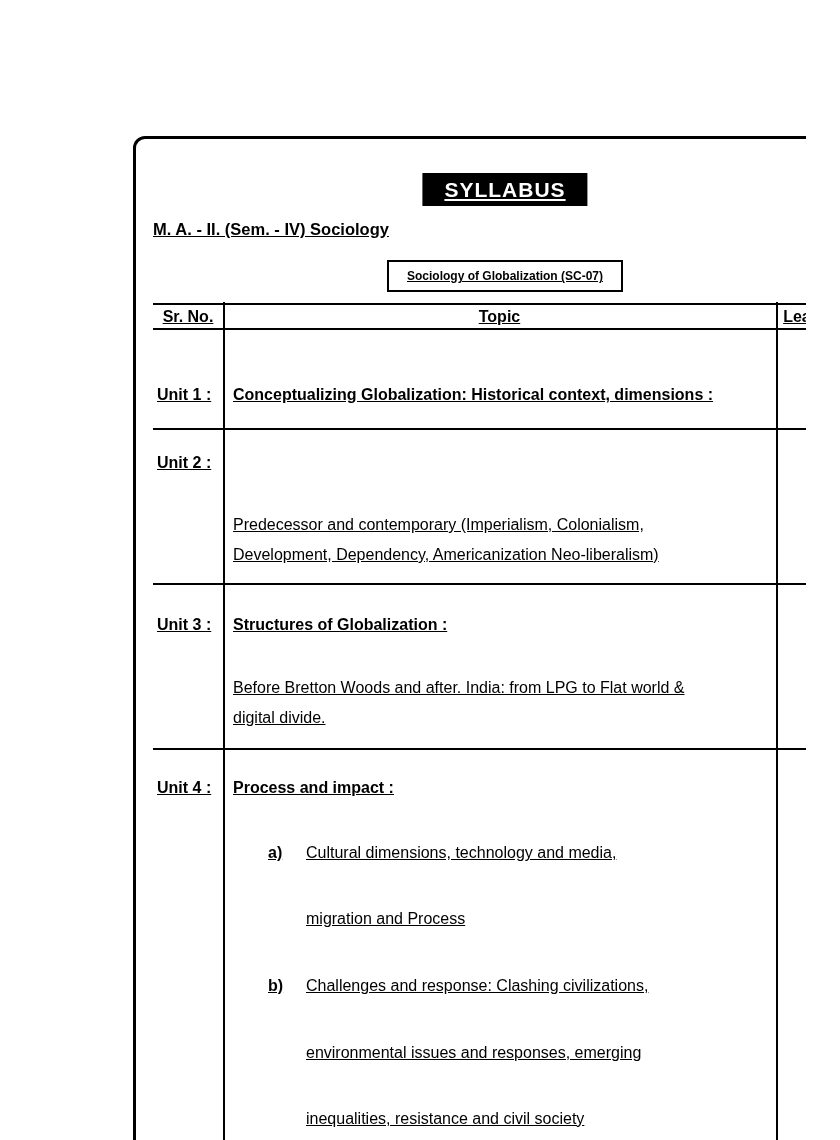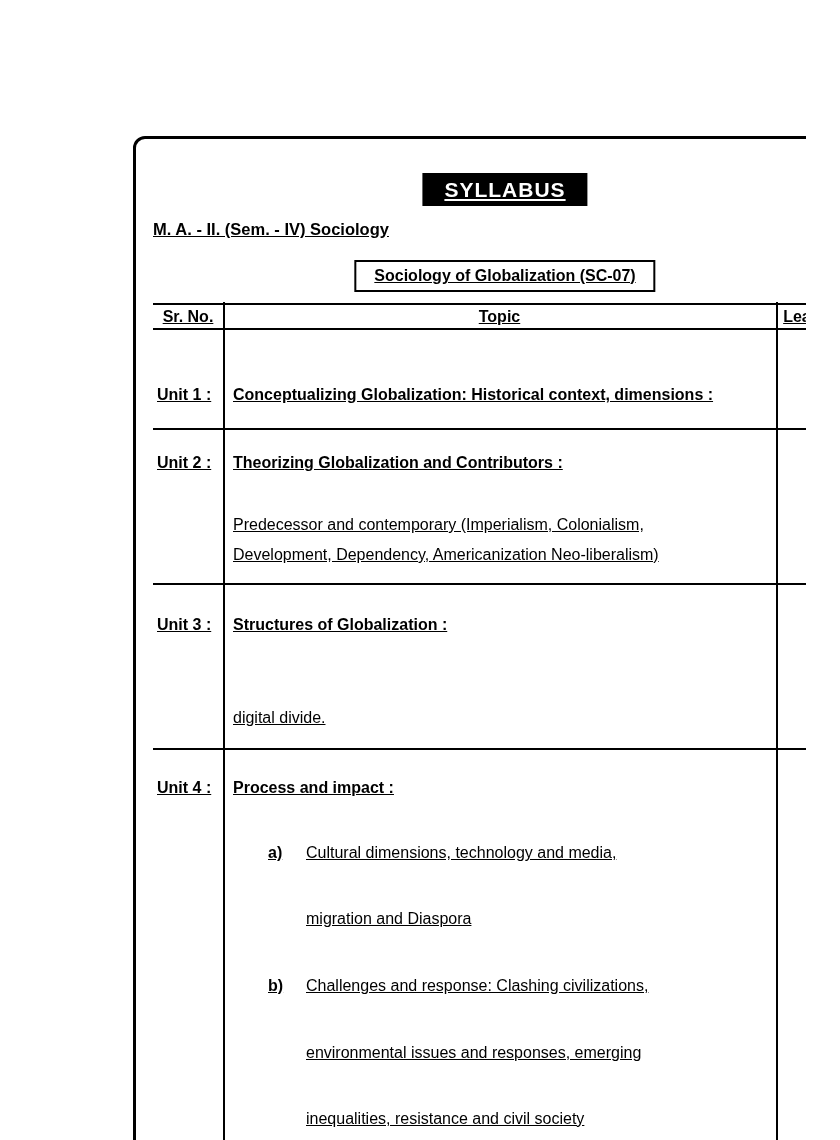--- a/index.html
+++ b/index.html
@@ -48,21 +48,21 @@
     font-size: 16.5px;
     line-height: 20px;
   }
   .course-box {
     position: absolute;
     top: 104px;
     left: 50%;
     transform: translateX(-50%);
     border: 2px solid #000000;
     font-weight: bold;
-    font-size: 16px;
+    font-size: 12px;
     line-height: 28px;
     height: 32px;
     padding: 0 18px;
     white-space: nowrap;
     text-align: right;
   }
   .hline {
     position: absolute;
     left: 0;
     width: 704px;
@@ -109,36 +109,36 @@
 
     <div class="line bold center col-sr" style="top:151px">Sr. No.</div>
     <div class="line bold center" style="top:151px;left:70px;width:553px">Topic</div>
     <div class="line bold center col-lec" style="top:151px">Leacture</div>
 
     <div class="line bold" style="top:229px;left:4px">Unit 1 :</div>
     <div class="line bold" style="top:229px;left:80px">Conceptualizing Globalization: Historical context, dimensions :</div>
     <div class="line bold center col-lec" style="top:229px">12</div>
 
     <div class="line bold" style="top:297px;left:4px">Unit 2 :</div>
-    <div class="line bold" style="top:297px;left:80px">Theorizing Globalization and Contributors :</div>
     <div class="line bold center col-lec" style="top:297px">12</div>
     <div class="line" style="top:389px;left:80px">Development, Dependency, Americanization Neo-liberalism)</div>
     <div class="line" style="top:359px;left:80px">Predecessor and contemporary (Imperialism, Colonialism,</div>
 
     <div class="line bold" style="top:459px;left:4px">Unit 3 :</div>
     <div class="line bold" style="top:459px;left:80px">Structures of Globalization :</div>
     <div class="line bold center col-lec" style="top:459px">12</div>
+    <div class="line" style="top:522px;left:80px">Before Bretton Woods and after. India: from LPG to Flat world &amp;</div>
     <div class="line" style="top:552px;left:80px">digital divide.</div>
 
     <div class="line bold" style="top:622px;left:4px">Unit 4 :</div>
     <div class="line bold" style="top:622px;left:80px">Process and impact :</div>
 
     <div class="line bold" style="top:687px;left:115px">a)</div>
     <div class="line" style="top:687px;left:153px">Cultural dimensions, technology and media,</div>
-    <div class="line" style="top:753px;left:153px">migration and Diaspora</div>
+    <div class="line" style="top:753px;left:153px">migration and Process</div>
     <div class="line bold center col-lec" style="top:753px">6</div>
 
     <div class="line bold" style="top:820px;left:115px">b)</div>
     <div class="line" style="top:820px;left:153px">Challenges and response: Clashing civilizations,</div>
     <div class="line" style="top:887px;left:153px">environmental issues and responses, emerging</div>
     <div class="line" style="top:953px;left:153px">inequalities, resistance and civil society</div>
     <div class="line bold center col-lec" style="top:953px">6</div>
 
   </div>
 </div>

